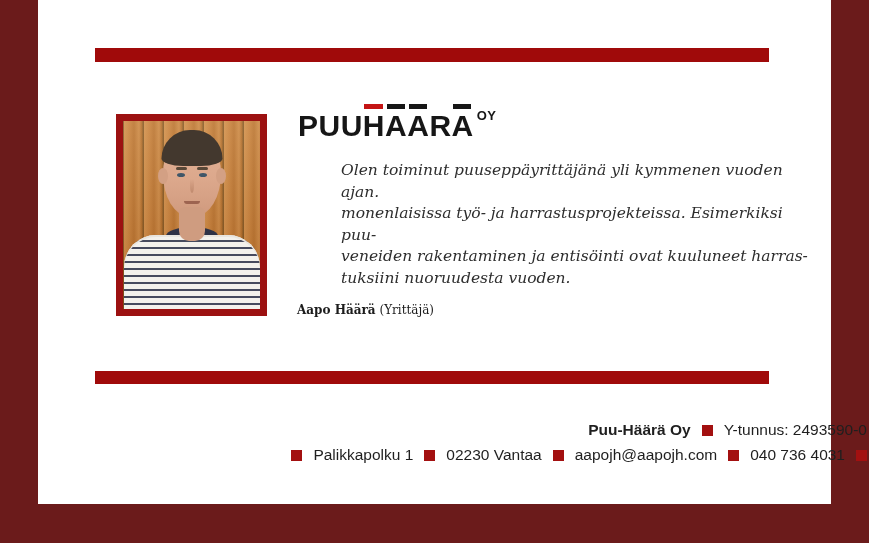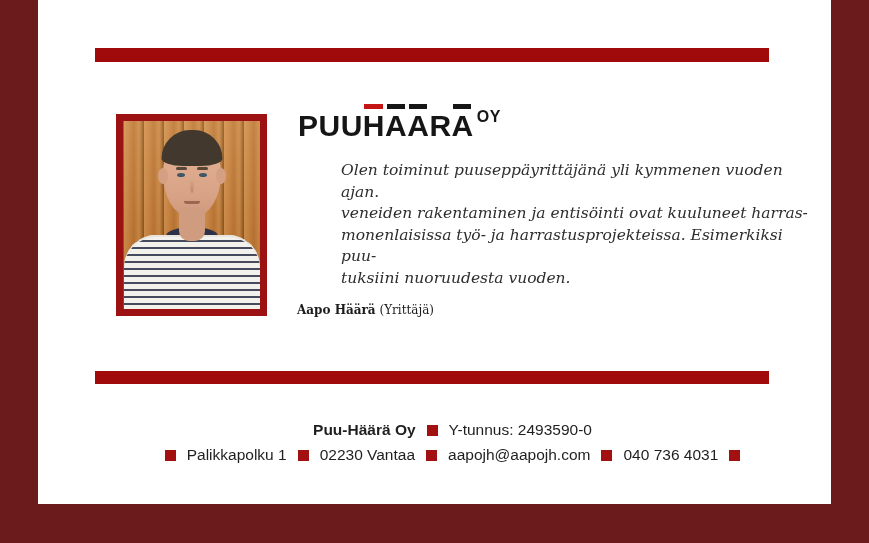--- a/index.html
+++ b/index.html
@@ -67,34 +67,34 @@
 
   
   .logo{position:absolute;left:298px;top:104px;display:flex;align-items:flex-start;}
   .logo-letters{display:flex;align-items:flex-end;}
   .lchar{display:inline-flex;flex-direction:column;align-items:center;margin-right:1px;}
   .lbar{height:5px;width:86%;margin-bottom:2px;background:var(--logo-ink);}
   .lbar.red{background:var(--logo-accent);}
   .lbar.none{visibility:hidden;}
   .lglyph{font-size:30px;line-height:1;font-weight:bold;color:var(--logo-ink);
           font-family:"Liberation Sans",sans-serif;letter-spacing:-.5px;}
-  .logo-suffix{font-size:16px;font-weight:bold;color:var(--logo-ink);margin:4px 8px 0 3px;letter-spacing:.5px;}
+  .logo-suffix{font-size:13px;font-weight:bold;color:var(--logo-ink);margin:4px 8px 0 3px;letter-spacing:.5px;}
 
   
   .about{position:absolute;left:297px;top:160px;width:470px;
          font-family:"DejaVu Serif","Liberation Serif",serif;font-style:italic;
          font-size:15.5px;line-height:21.6px;color:#2d2d2d;margin-left:44px;}
   .byline{position:absolute;left:297px;top:303px;
           font-family:"DejaVu Serif","Liberation Serif",serif;font-size:12px;color:#1c1c1c;}
   .byline b{font-weight:bold;}
   .byline .role{font-weight:normal;}
 
   
   .footer{position:absolute;left:38px;top:421px;width:829px;
-          display:flex;flex-direction:column;align-items:center;row-gap:7px;
+          display:flex;flex-direction:column;align-items:flex-end;row-gap:7px;
           font-size:15.5px;color:#1f1f1f;}
   .frow{display:flex;align-items:center;column-gap:11px;white-space:nowrap;}
   .sq{display:inline-block;width:11px;height:11px;background:var(--square);}
   .company{font-weight:bold;}
 </style>
 </head>
 <body>
 
 <div class="page">
 
@@ -156,22 +156,22 @@
         <span class="lchar">
           <span class="lbar "></span>
           <span class="lglyph">A</span>
         </span>
       </span>
     <span class="logo-suffix">OY</span>
   </div>
 
   <div class="about">
     <div>Olen toiminut puuseppäyrittäjänä yli kymmenen vuoden ajan.</div>
+    <div>monenlaisissa työ- ja harrastusprojekteissa. Esimerkiksi puu-</div>
     <div>veneiden rakentaminen ja entisöinti ovat kuuluneet harras-</div>
-    <div>monenlaisissa työ- ja harrastusprojekteissa. Esimerkiksi puu-</div>
     <div>tuksiini nuoruudesta vuoden.</div>
   </div>
 
   <div class="byline">
     <b>Aapo Häärä</b>
     <span class="role">(Yrittäjä)</span>
   </div>
 
   <div class="rule rule-mid"></div>
 

